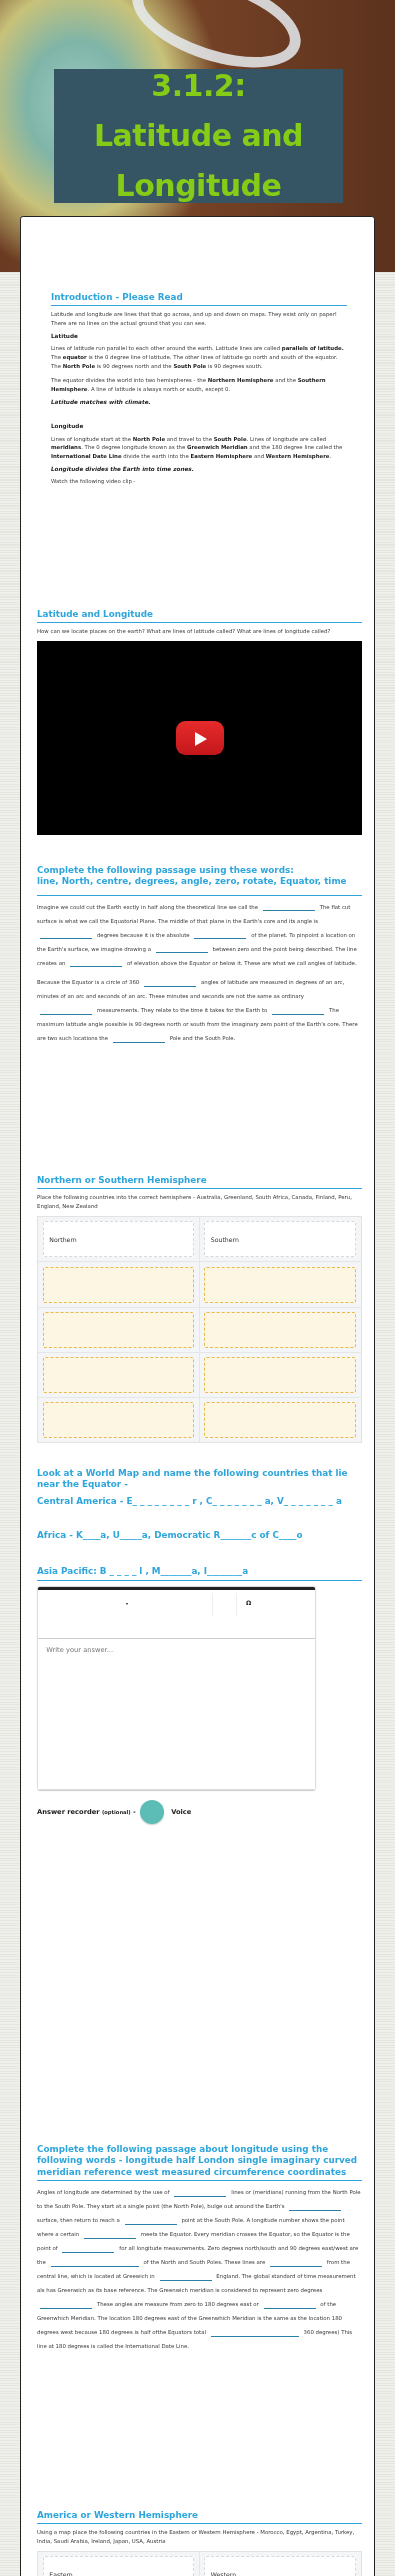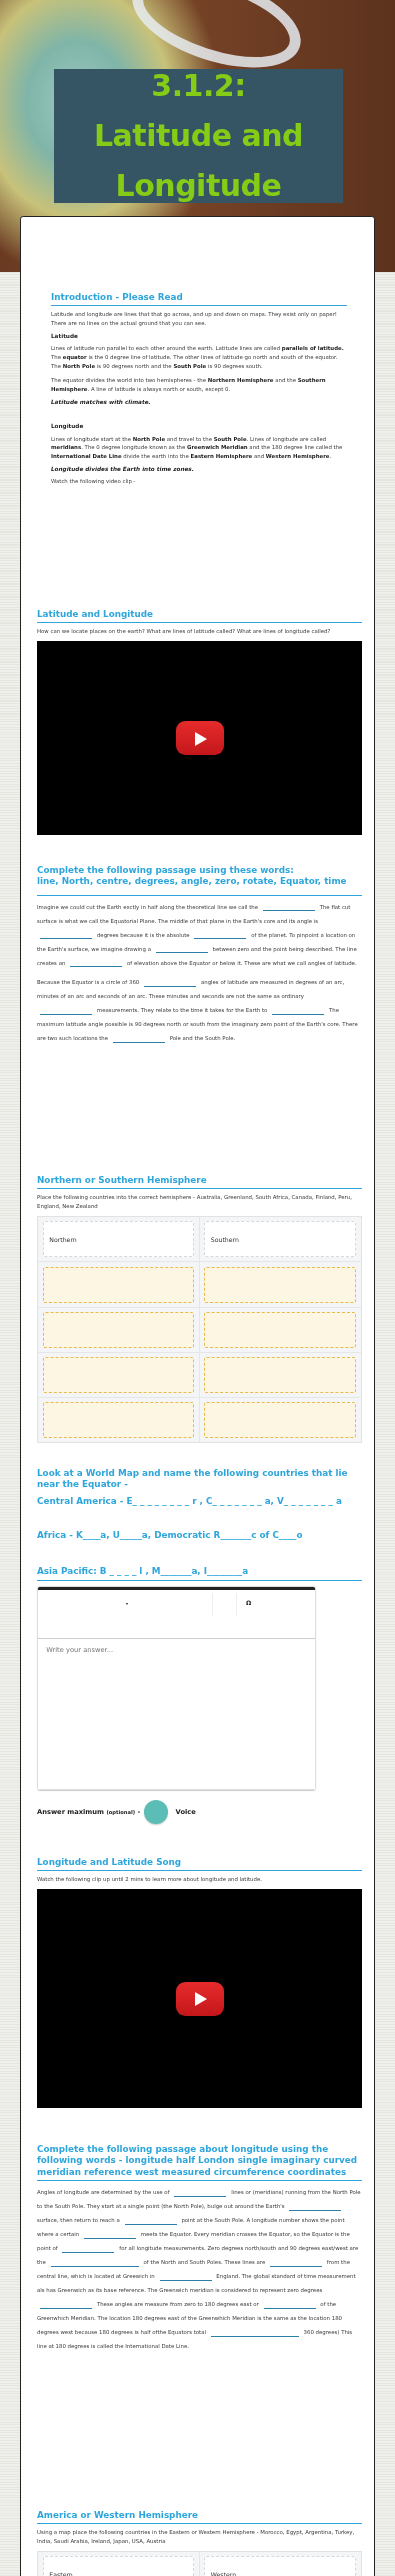--- a/index.html
+++ b/index.html
@@ -221,33 +221,26 @@
       <div class="editor-toolbar">
         <div class="tb-select">
           <span class="tb-caret">▾</span>
         </div>
         <div class="tb-blank"></div>
         <span class="tb-omega">Ω</span>
       </div>
       <textarea class="editor-area" placeholder="Write your answer..." style=""></textarea>
     </div>
     <div class="recorder" style="margin-top:10.3px;">
-      <span>Answer maximum</span>&nbsp;<small>(optional)</small>&nbsp;<span>-</span>
+      <span>Answer recorder</span>&nbsp;<small>(optional)</small>&nbsp;<span>-</span>
       <div class="rec-btn"></div>
       <span>Voice</span>
     </div>
   </div>
 
-  <div class="content" style="top:1640px;">
-    <h2 class="sec">Longitude and Latitude Song</h2>
-    <p class="txt">Watch the following clip up until 2 mins to learn more about longitude and latitude.</p>
-    <div class="video" style="height:219px;">
-      <div class="yt"></div>
-    </div>
-  </div>
 
   <div class="content" style="top:1927px;">
     <h2 class="sec">Complete the following passage about longitude using the following words - longitude half London single imaginary curved meridian reference west measured circumference coordinates</h2>
     <p class="txt" style="line-height:14px;">
       <span>Angles of longitude are determined by the use of</span>
       <span class="blank"></span>
       <span>lines or (meridians) running from the North Pole to the South Pole. They start at a single point (the North Pole), bulge out around the Earth's</span>
       <span class="blank"></span>
       <span>surface, then return to reach a</span>
       <span class="blank"></span>

